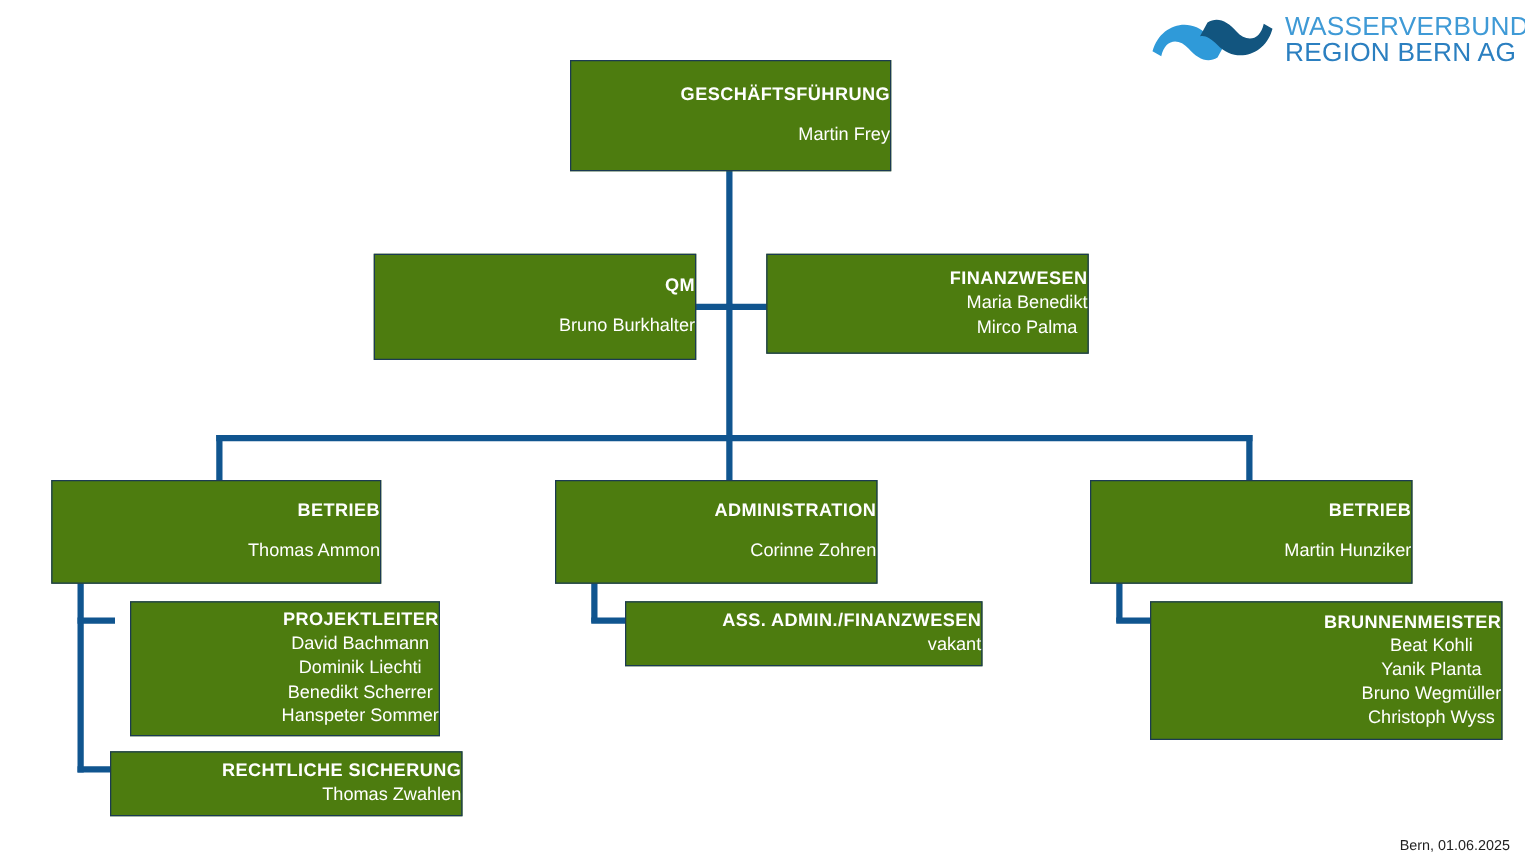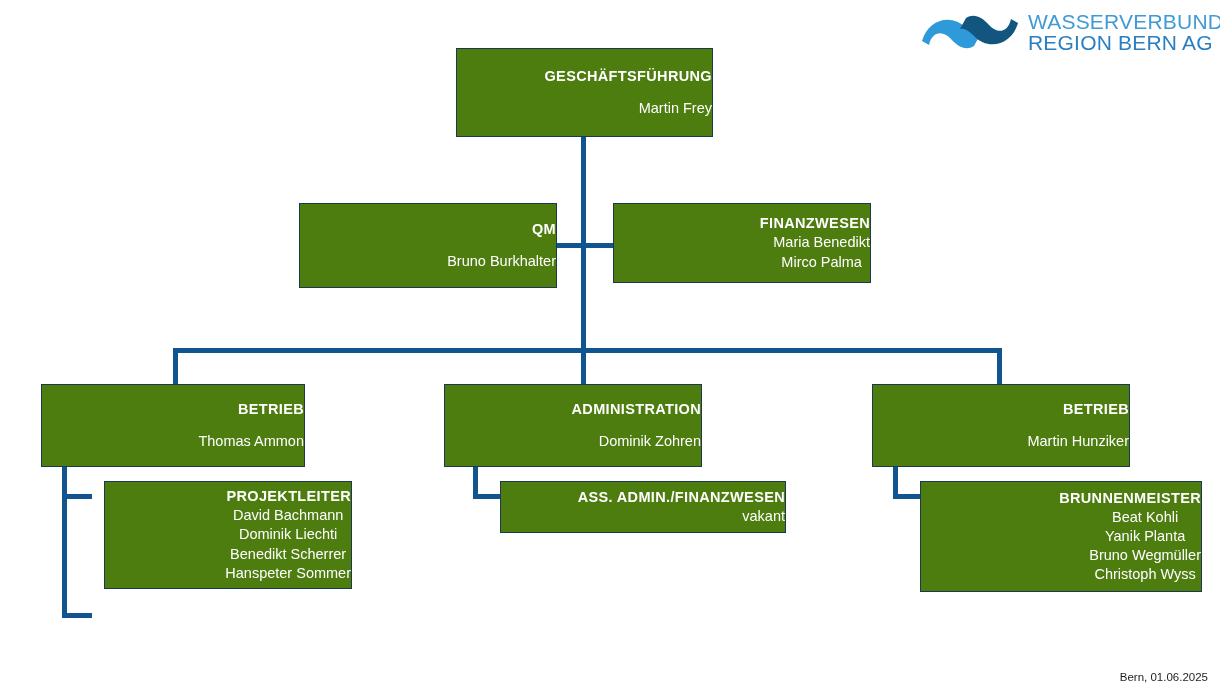--- a/index.html
+++ b/index.html
@@ -162,41 +162,47 @@
   <div class="node spaced" style="left:41px; top:384px; width:264px; height:83px;">
     <div class="node-title">BETRIEB</div>
     <div class="node-sub-wrap">
       <div class="node-sub">Thomas Ammon</div>
     </div>
   </div>
 
   <div class="node spaced" style="left:444px; top:384px; width:258px; height:83px;">
     <div class="node-title">ADMINISTRATION</div>
     <div class="node-sub-wrap">
-      <div class="node-sub">Dominik Zohren</div>
+      <div class="node-sub">Corinne Zohren</div>
     </div>
   </div>
 
   <div class="node spaced" style="left:872px; top:384px; width:258px; height:83px;">
     <div class="node-title">BETRIEB</div>
     <div class="node-sub-wrap">
       <div class="node-sub">Martin Hunziker</div>
     </div>
   </div>
 
   <div class="node tight" style="left:104px; top:481px; width:248px; height:108px;">
     <div class="node-title">PROJEKTLEITER</div>
     <div class="node-sub-wrap">
       <div class="node-sub">David Bachmann</div>
       <div class="node-sub">Dominik Liechti</div>
       <div class="node-sub">Benedikt Scherrer</div>
       <div class="node-sub">Hanspeter Sommer</div>
     </div>
   </div>
 
+  <div class="node tight" style="left:88px; top:601px; width:282px; height:52px;">
+    <div class="node-title">RECHTLICHE SICHERUNG</div>
+    <div class="node-sub-wrap">
+      <div class="node-sub">Thomas Zwahlen</div>
+    </div>
+  </div>
 
   <div class="node tight" style="left:500px; top:481px; width:286px; height:52px;">
     <div class="node-title">ASS. ADMIN./FINANZWESEN</div>
     <div class="node-sub-wrap">
       <div class="node-sub">vakant</div>
     </div>
   </div>
 
   <div class="node tight" style="left:920px; top:481px; width:282px; height:111px;padding-left:20px;">
     <div class="node-title">BRUNNENMEISTER</div>

